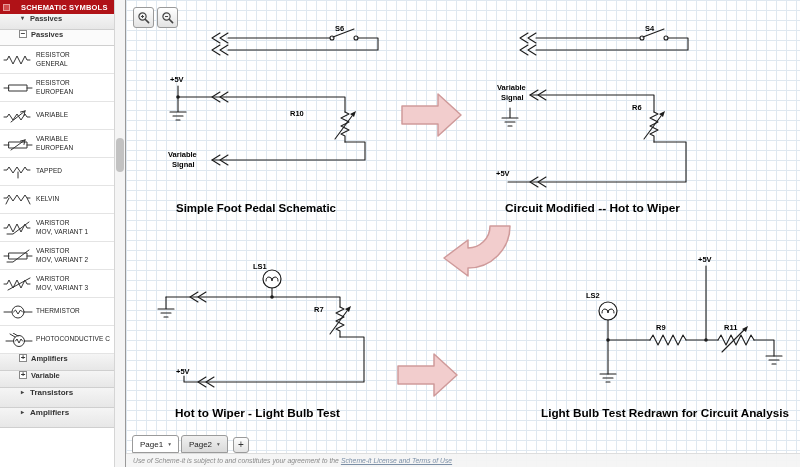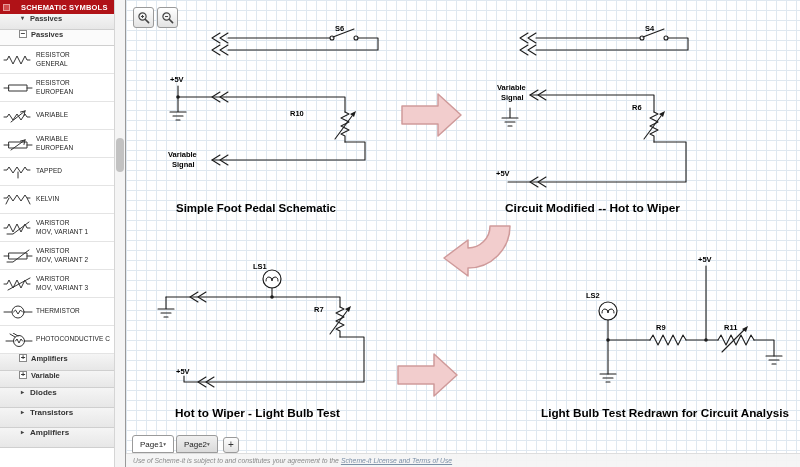--- a/index.html
+++ b/index.html
@@ -48,21 +48,21 @@
 
   
   .zoombar{position:absolute;left:7px;top:7px;display:flex;gap:3px;z-index:3}
   .zbtn{width:21px;height:21px;border:1px solid #9a9a9a;border-radius:3px;
         background:linear-gradient(#ffffff,#e3e3e3);display:flex;align-items:center;justify-content:center;
         padding:0;cursor:pointer}
   .zbtn svg{width:14px;height:14px}
 
   
   .pages{position:absolute;left:6px;bottom:14px;display:flex;align-items:flex-end;gap:2px;z-index:3}
-  .tab{display:flex;align-items:center;height:16px;padding:0 7px;border:1px solid #9a9a9a;
+  .tab{display:flex;align-items:center;gap:5px;height:16px;padding:0 7px;border:1px solid #9a9a9a;
        border-radius:3px 3px 0 0;font-size:8px;color:#222;background:linear-gradient(#f0f0f0,#dadada);cursor:pointer}
   .tab.active{background:#fff}
   .tcaret{font-size:5.5px;color:#555}
   .addpage{width:16px;height:16px;border:1px solid #9a9a9a;border-radius:3px;margin-left:3px;
            background:linear-gradient(#fdfdfd,#e3e3e3);font-size:10px;color:#333;line-height:1;
            display:flex;align-items:center;justify-content:center;font-family:inherit;cursor:pointer;padding:0}
   .footer{position:absolute;left:0;bottom:0;width:100%;height:14px;background:rgba(244,244,244,.93);
           border-top:1px solid #ddd;display:flex;align-items:center;padding-left:7px;box-sizing:border-box;
           font-size:6.8px;font-style:italic;color:#8a8a8a;z-index:3}
   .flink{color:#7b8fa6;text-decoration:underline;margin-left:2px;cursor:pointer}
@@ -237,24 +237,20 @@
         </span>
       </div>
 
       <div class="sb-cat" style="height:16px">
         <span class="boxic">+</span>
         <span>Amplifiers</span>
       </div>
       <div class="sb-cat" style="height:16px">
         <span class="boxic">+</span>
         <span>Variable</span>
-      </div>
-      <div class="sb-cat big">
-        <span class="caret">▸</span>
-        <span>Diodes</span>
       </div>
       <div class="sb-cat big">
         <span class="caret">▸</span>
         <span>Transistors</span>
       </div>
       <div class="sb-cat big">
         <span class="caret">▸</span>
         <span>Amplifiers</span>
       </div>
     </div>

